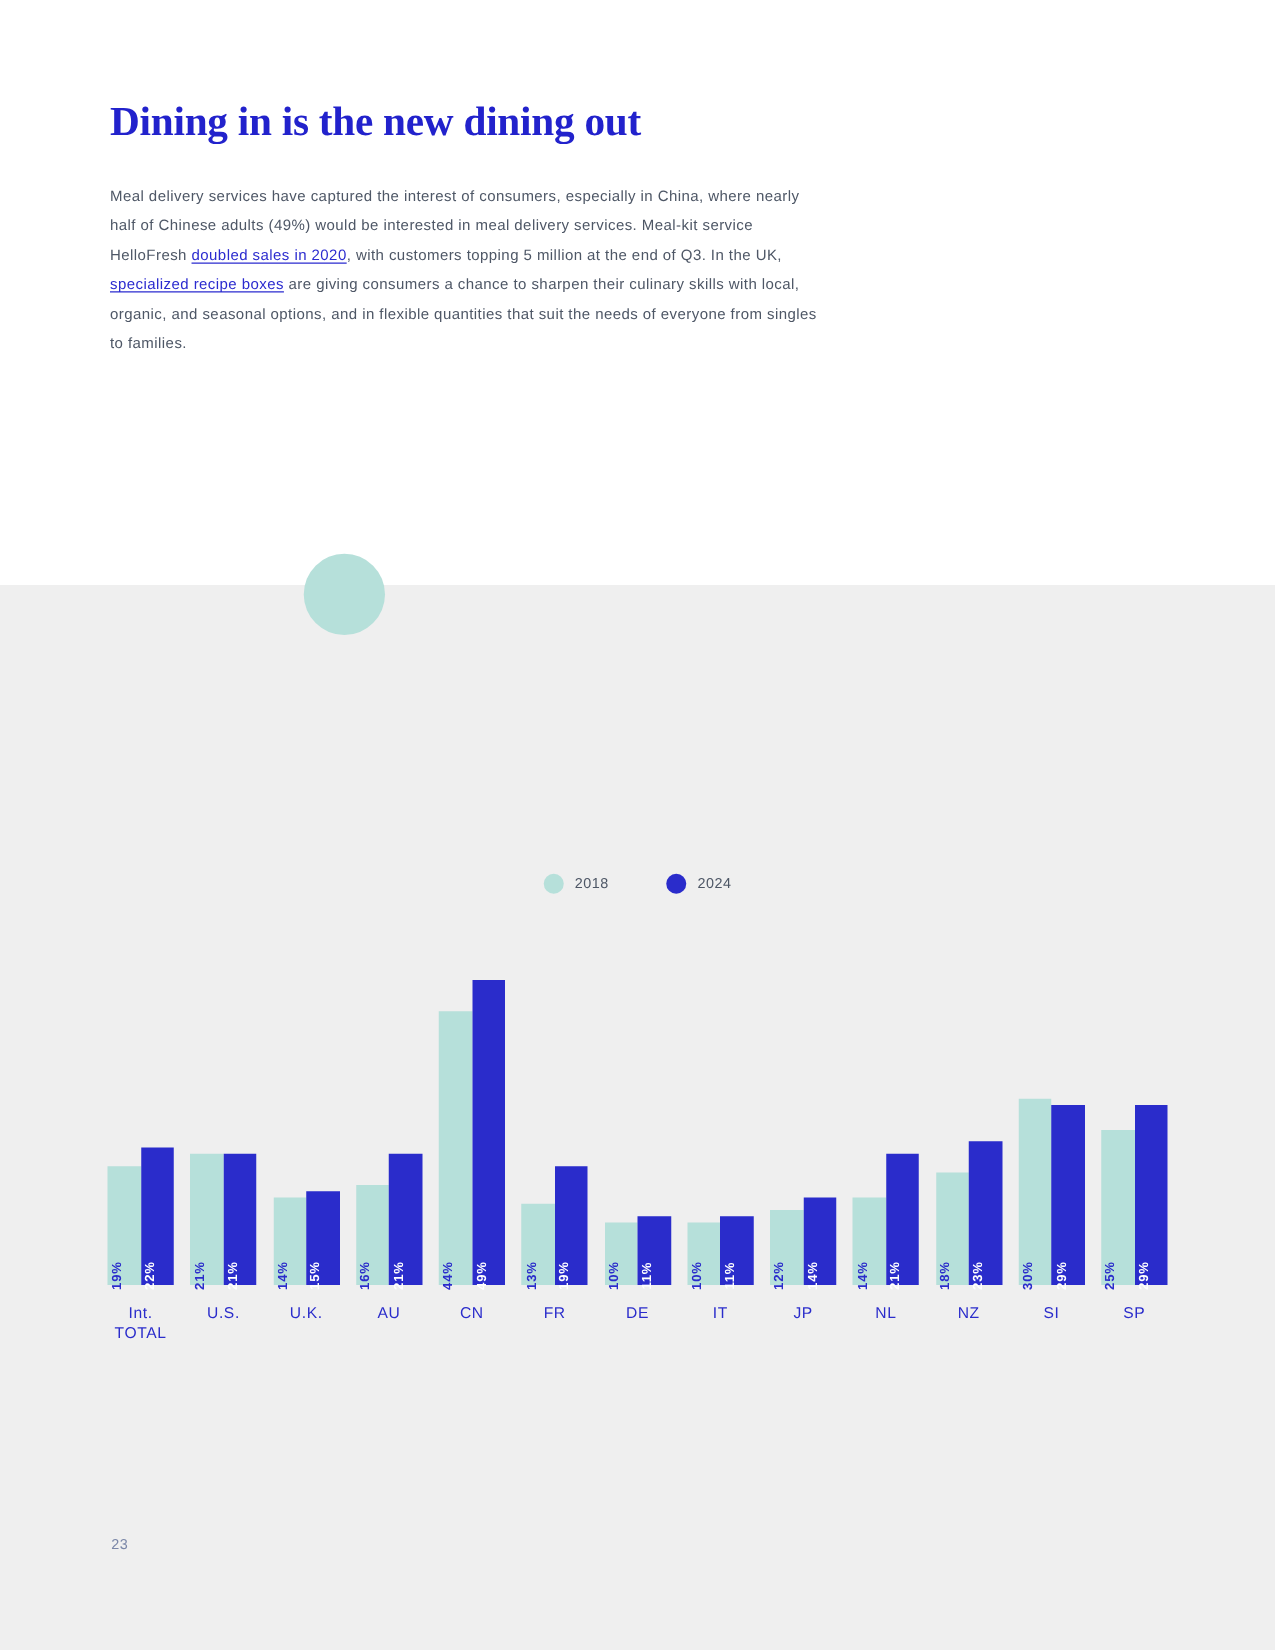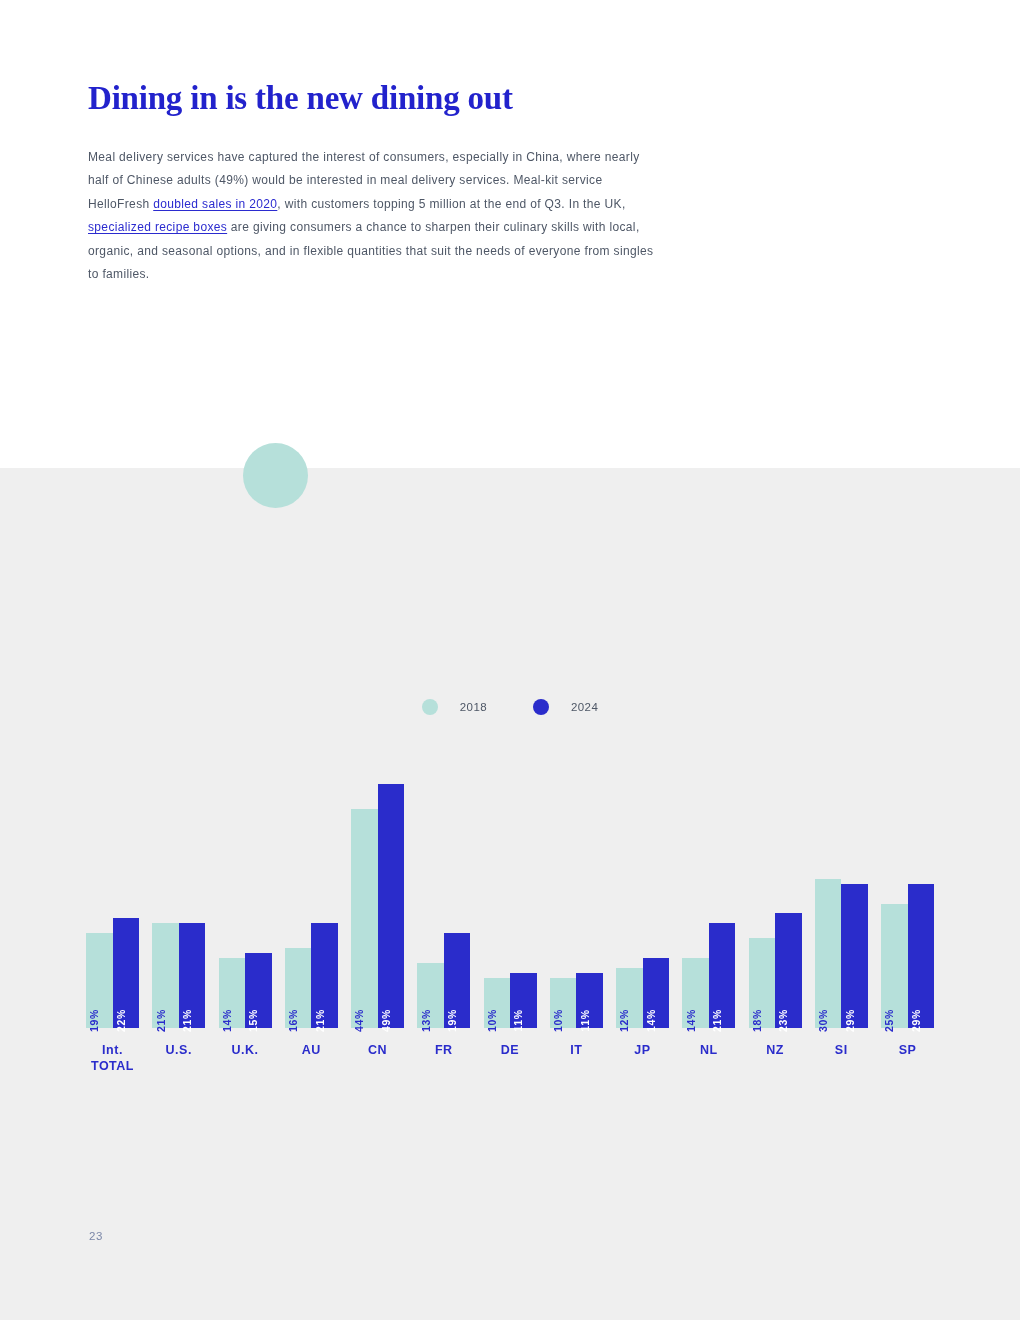--- a/index.html
+++ b/index.html
@@ -95,21 +95,21 @@
   .legend {
     display: flex;
     justify-content: center;
     align-items: center;
     gap: 46px;
     margin-top: 31px;
   }
   .legend-item {
     display: flex;
     align-items: center;
-    gap: 22px;
+    gap: 9px;
   }
   .legend-dot {
     width: 16px;
     height: 16px;
     border-radius: 50%;
     display: block;
   }
   .legend-dot.y2018 { background: #b6e0da; }
   .legend-dot.y2020 { background: #2a2ccb; }
   .legend-label {
@@ -163,21 +163,21 @@
   }
   .bar.y2018 .bar-value { color: #2a2ccb; }
   .bar.y2020 .bar-value { color: #ffffff; }
   .cat-label {
     position: absolute;
     left: 50%;
     transform: translateX(-50%);
     top: 100%;
     margin-top: 14px;
     font-size: 12.5px;
-    font-weight: bold;
+    font-weight: normal;
     color: #2a2ccb;
     letter-spacing: 0.5px;
     text-align: center;
     white-space: pre;
     line-height: 16px;
   }
 
   
   .page-number {
     position: absolute;

